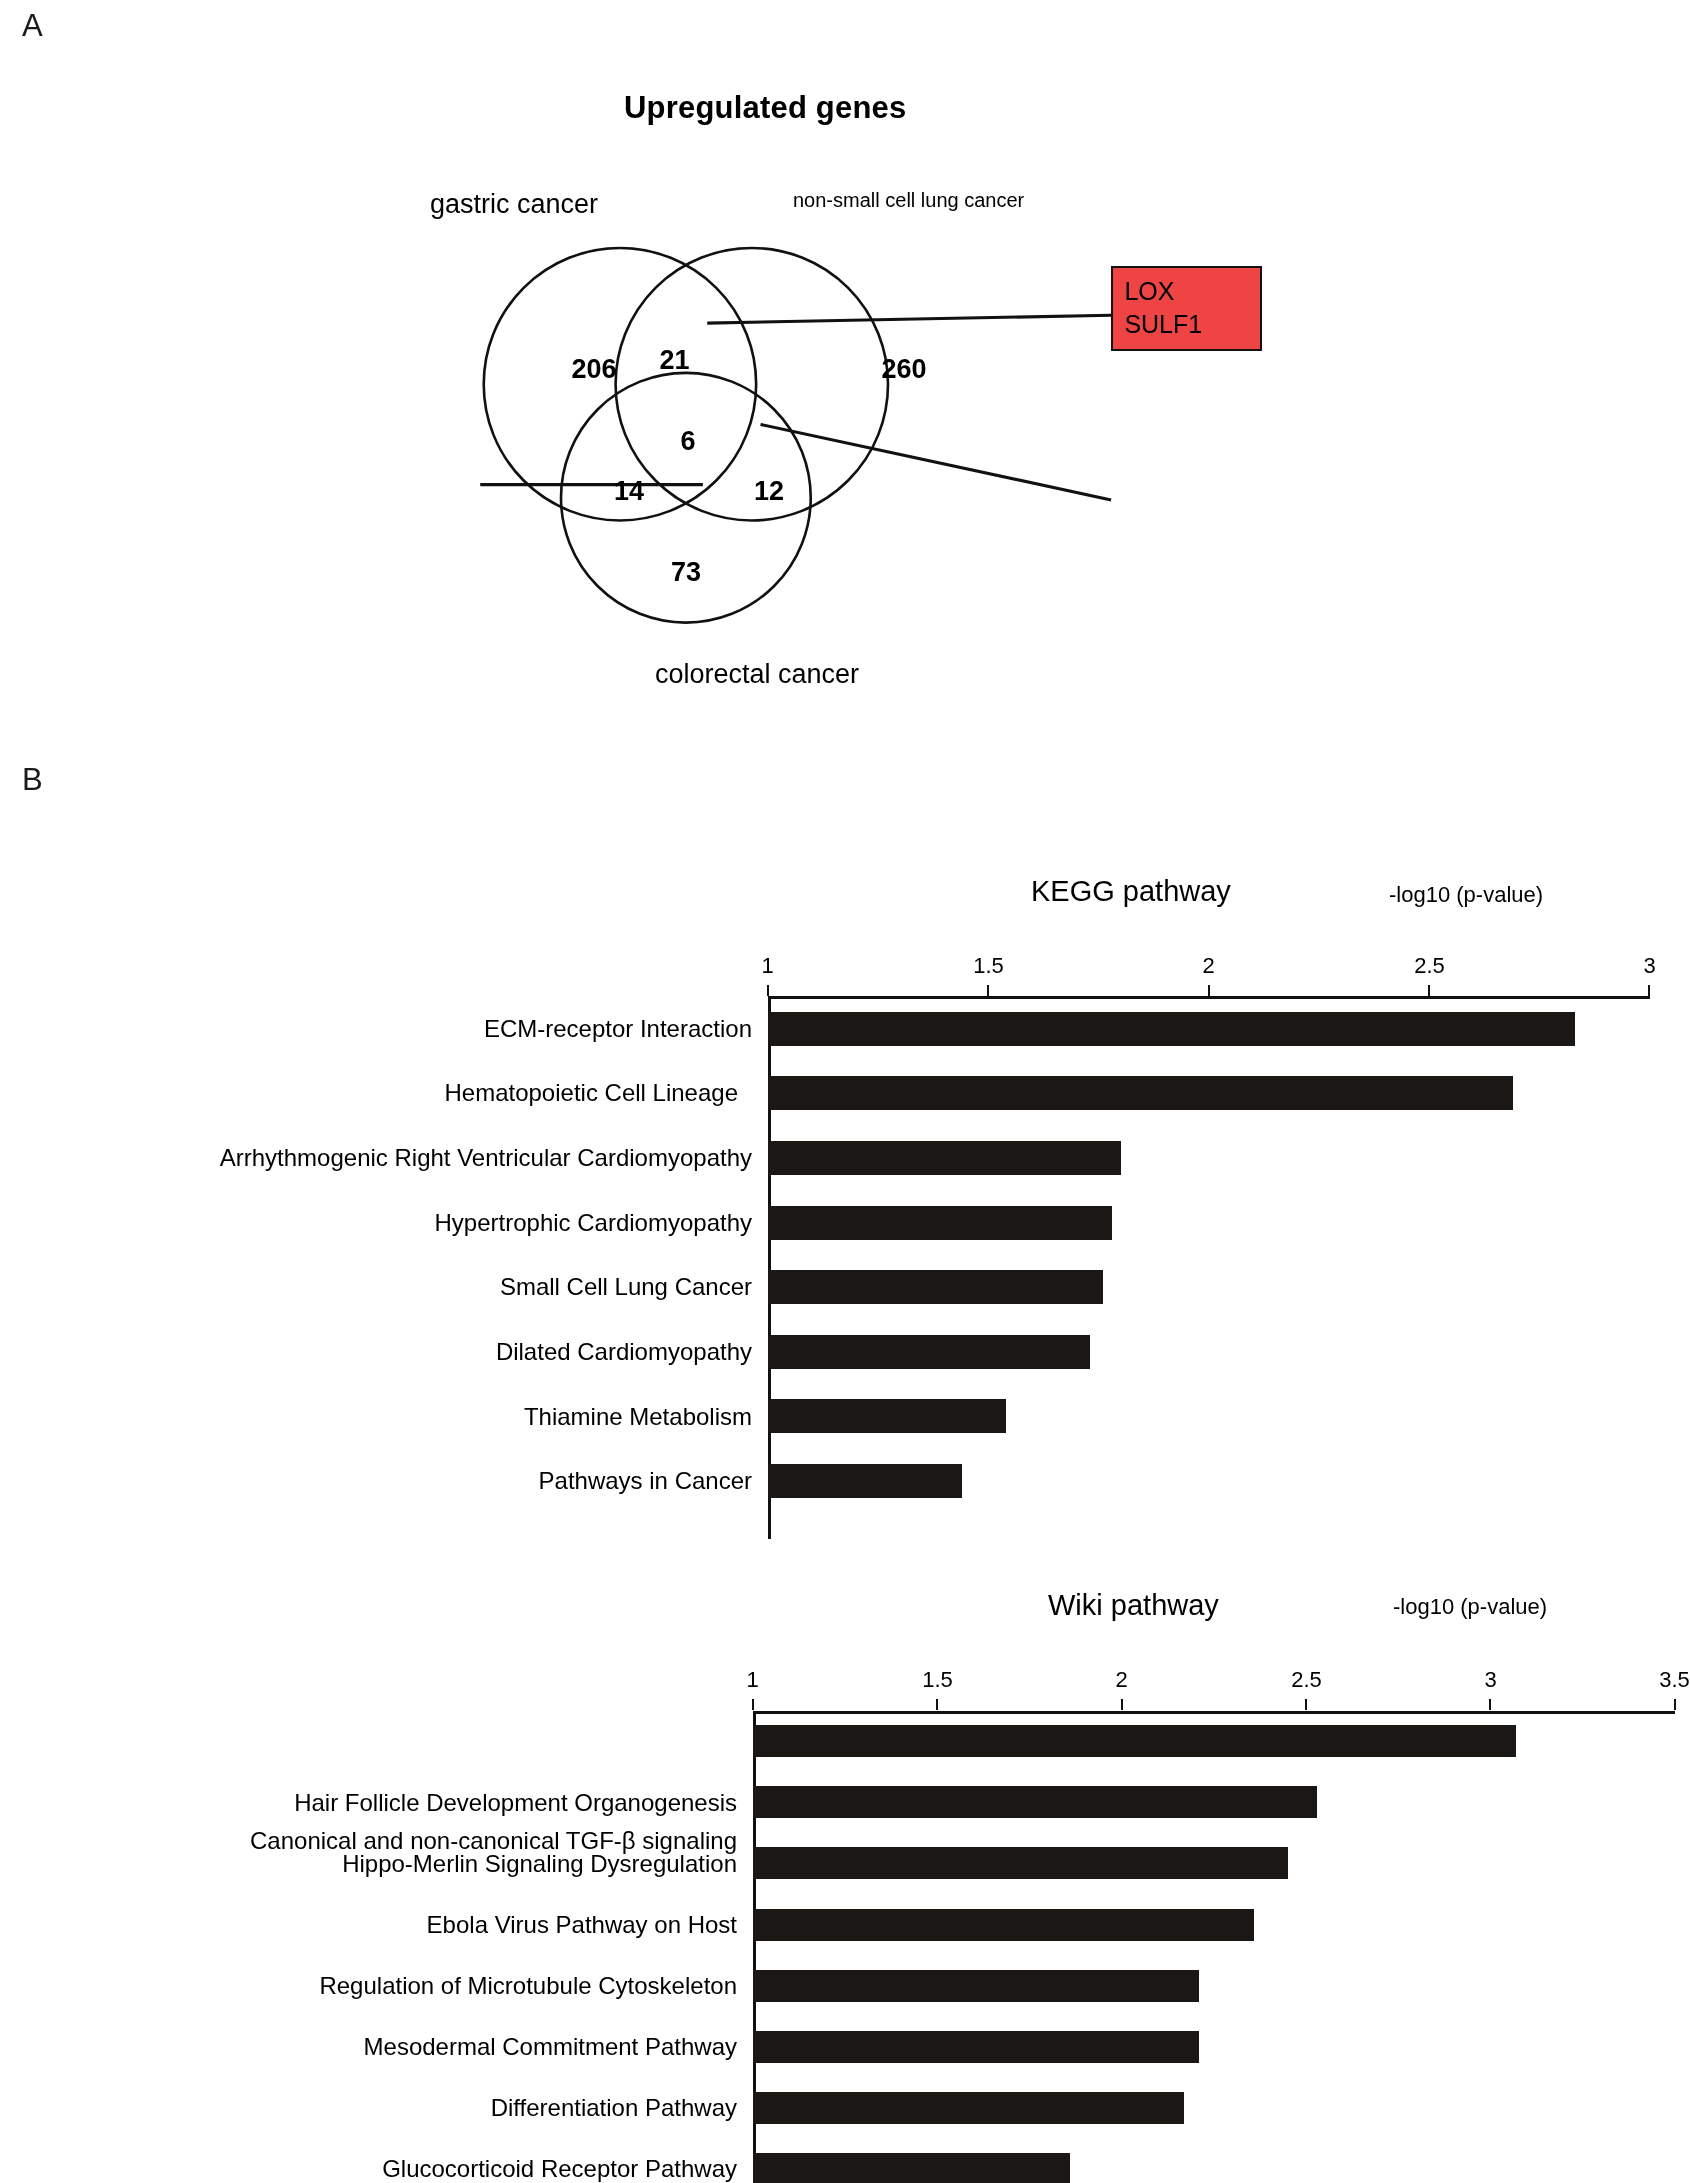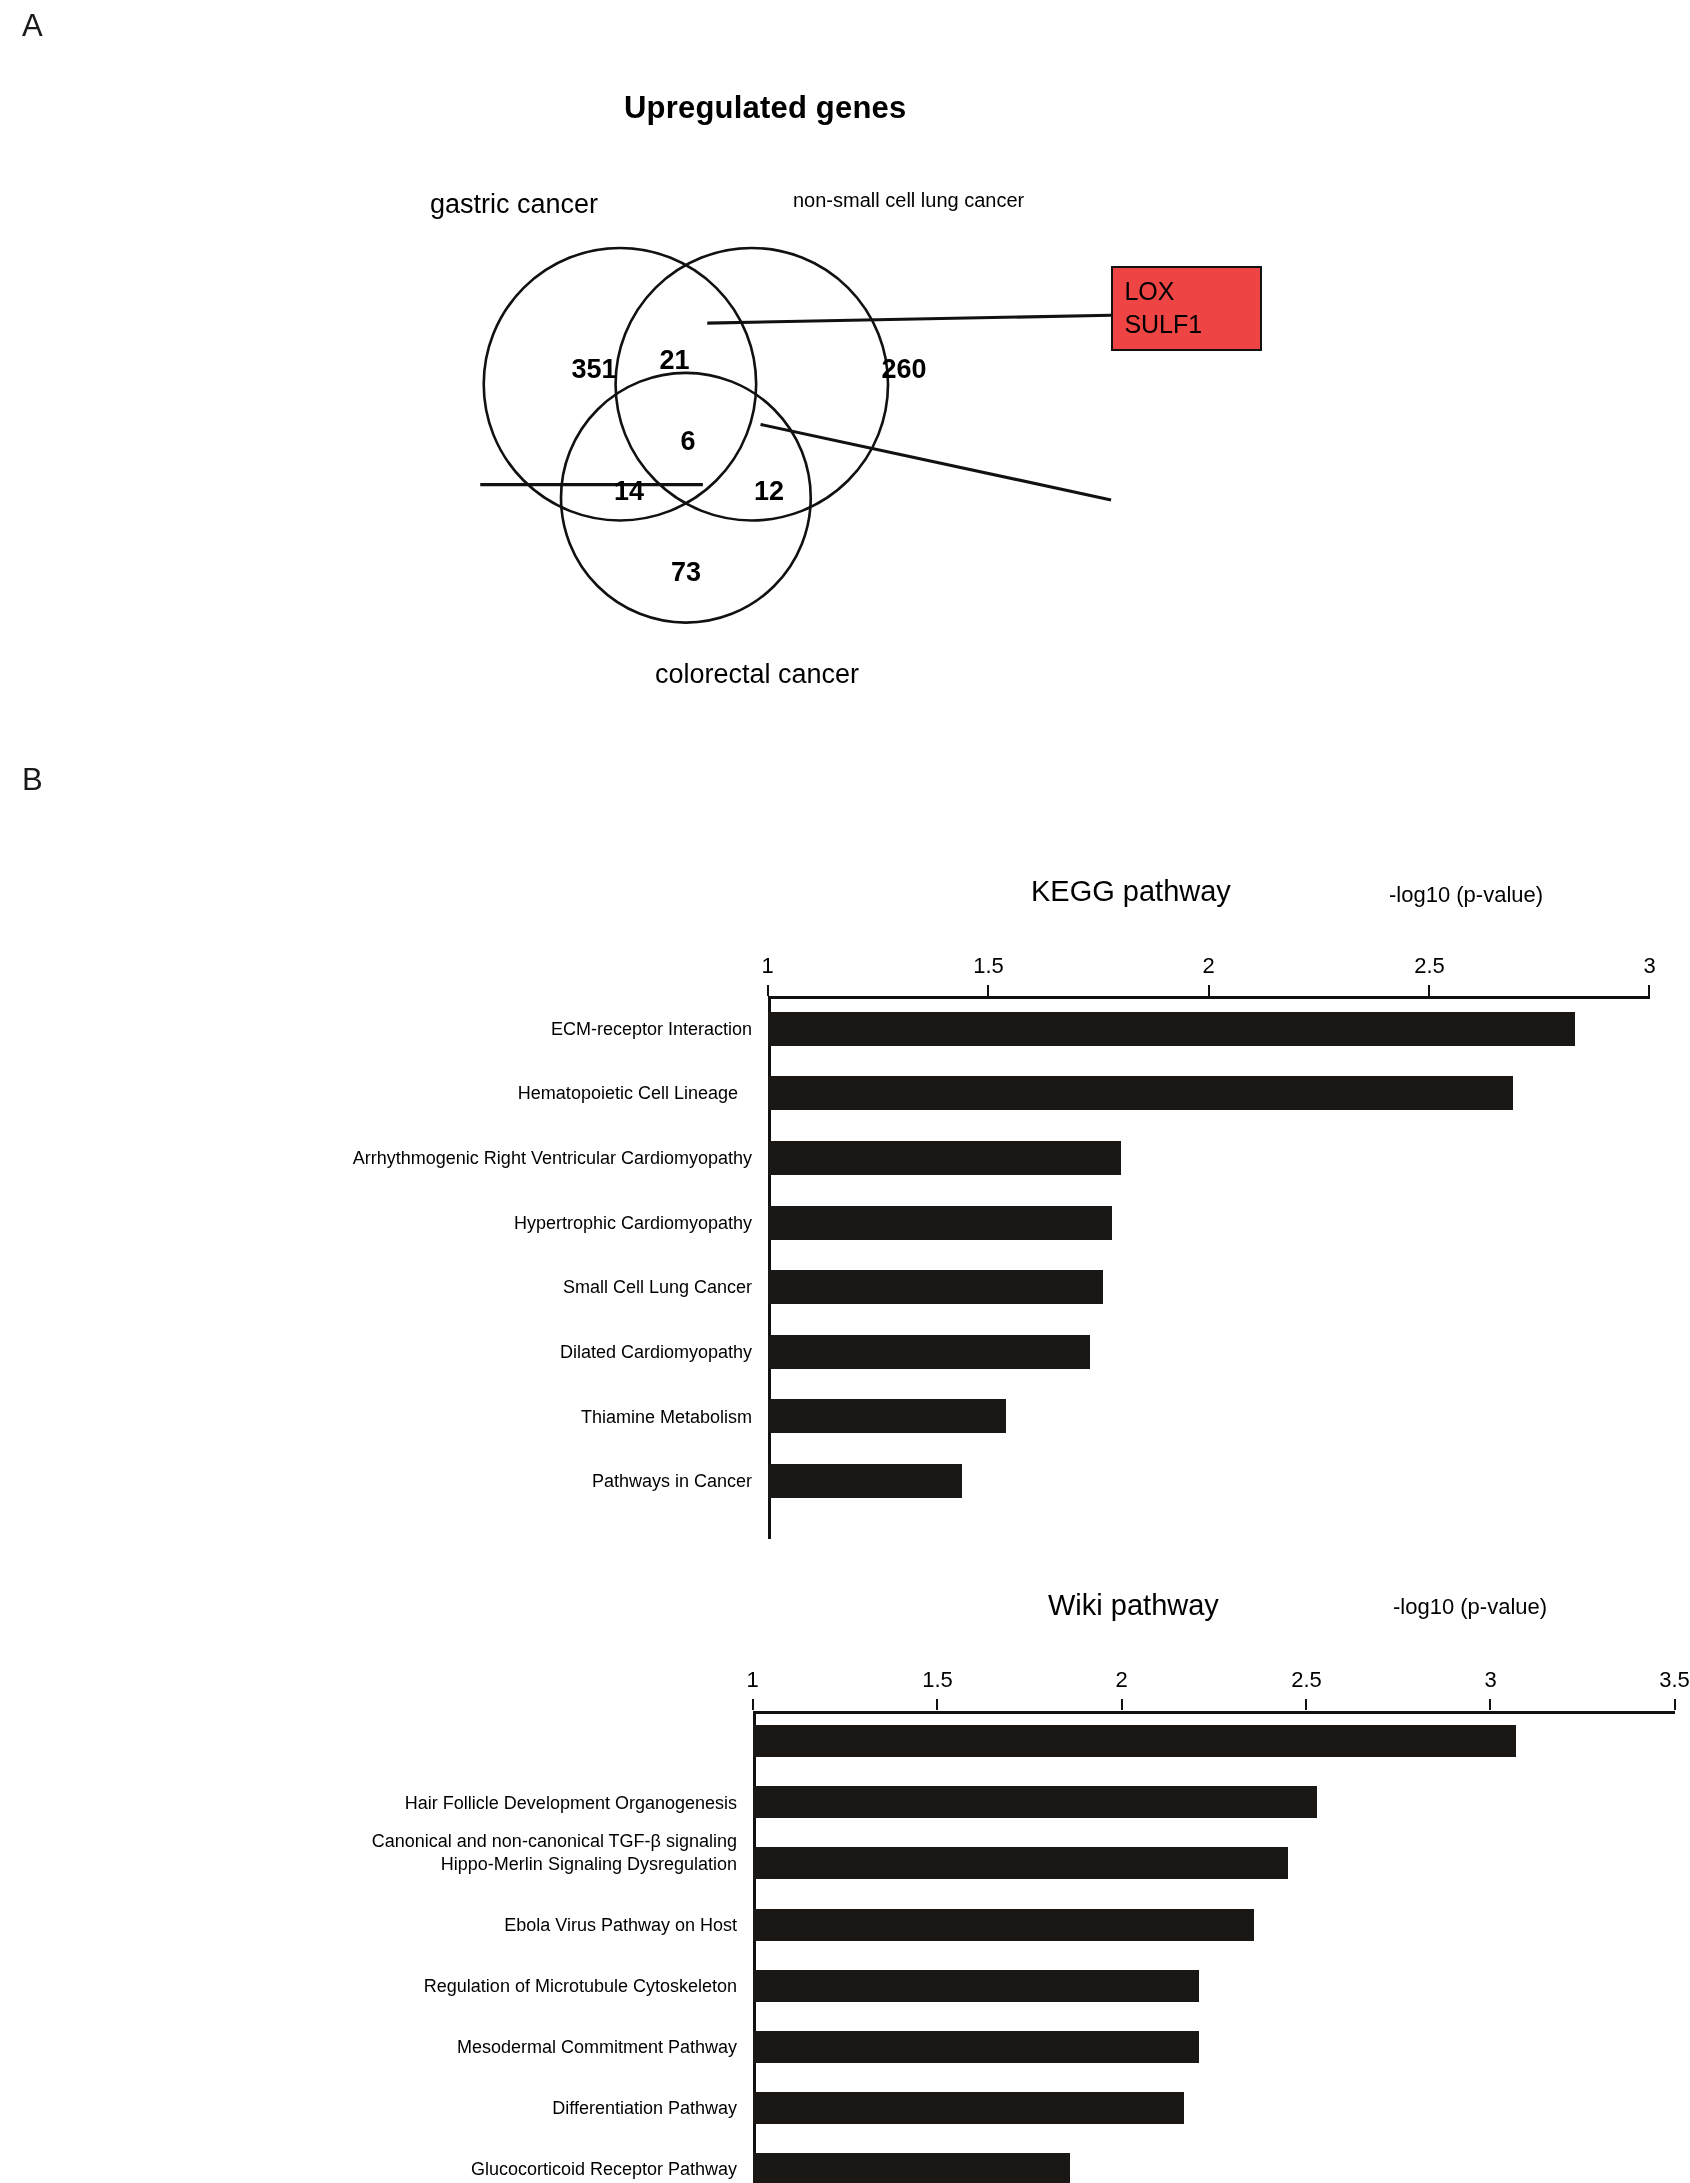--- a/index.html
+++ b/index.html
@@ -28,21 +28,21 @@
 
   
   .chart{position:absolute;}
   .chart-title{position:absolute;font-size:29px;font-weight:normal;white-space:nowrap;}
   .chart-unit{position:absolute;font-size:22px;white-space:nowrap;}
   .plot{position:absolute;}
   .axis-line{position:absolute;background:#111;}
   .tick{position:absolute;width:2.2px;background:#111;}
   .ticklabel{position:absolute;font-size:22px;text-align:center;white-space:nowrap;}
   .bar{position:absolute;background:#1a1714;}
-  .catlabel{position:absolute;font-size:18px;text-align:right;white-space:nowrap;
+  .catlabel{position:absolute;font-size:24px;text-align:right;white-space:nowrap;
             transform:translateY(-50%);}
 </style>
 </head>
 <body>
 
 <div id="panelA">
 
   <div class="panel-letter" style="left:22px;top:7.9px;">A</div>
 
   <div id="venn-title">Upregulated genes</div>
@@ -55,21 +55,21 @@
 
     <circle cx="1420" cy="880" r="312" fill="none" stroke="#111" stroke-width="6"></circle>
     <circle cx="1722" cy="880" r="312" fill="none" stroke="#111" stroke-width="6"></circle>
     <circle cx="1571" cy="1140" r="286" fill="none" stroke="#111" stroke-width="6"></circle>
 
     <line x1="1620" y1="740" x2="2545" y2="722" stroke="#111" stroke-width="7"></line>
     <line x1="1742" y1="972" x2="2545" y2="1145" stroke="#111" stroke-width="7"></line>
     <line x1="1100" y1="1110" x2="1610" y2="1110" stroke="#111" stroke-width="7"></line>
   </svg>
 
-  <div class="vnum" style="left:546px;top:354px;width:96px;">351</div>
+  <div class="vnum" style="left:546px;top:354px;width:96px;">206</div>
   <div class="vnum" style="left:635px;top:345px;width:79px;">21</div>
   <div class="vnum" style="left:856px;top:354px;width:96px;">260</div>
   <div class="vnum" style="left:664px;top:426px;width:48px;">6</div>
   <div class="vnum" style="left:594px;top:476px;width:70px;">14</div>
   <div class="vnum" style="left:734px;top:476px;width:70px;">12</div>
   <div class="vnum" style="left:651px;top:557px;width:70px;">73</div>
 
 
   <div class="genebox" id="box-tr">
     <div>LOX</div>

